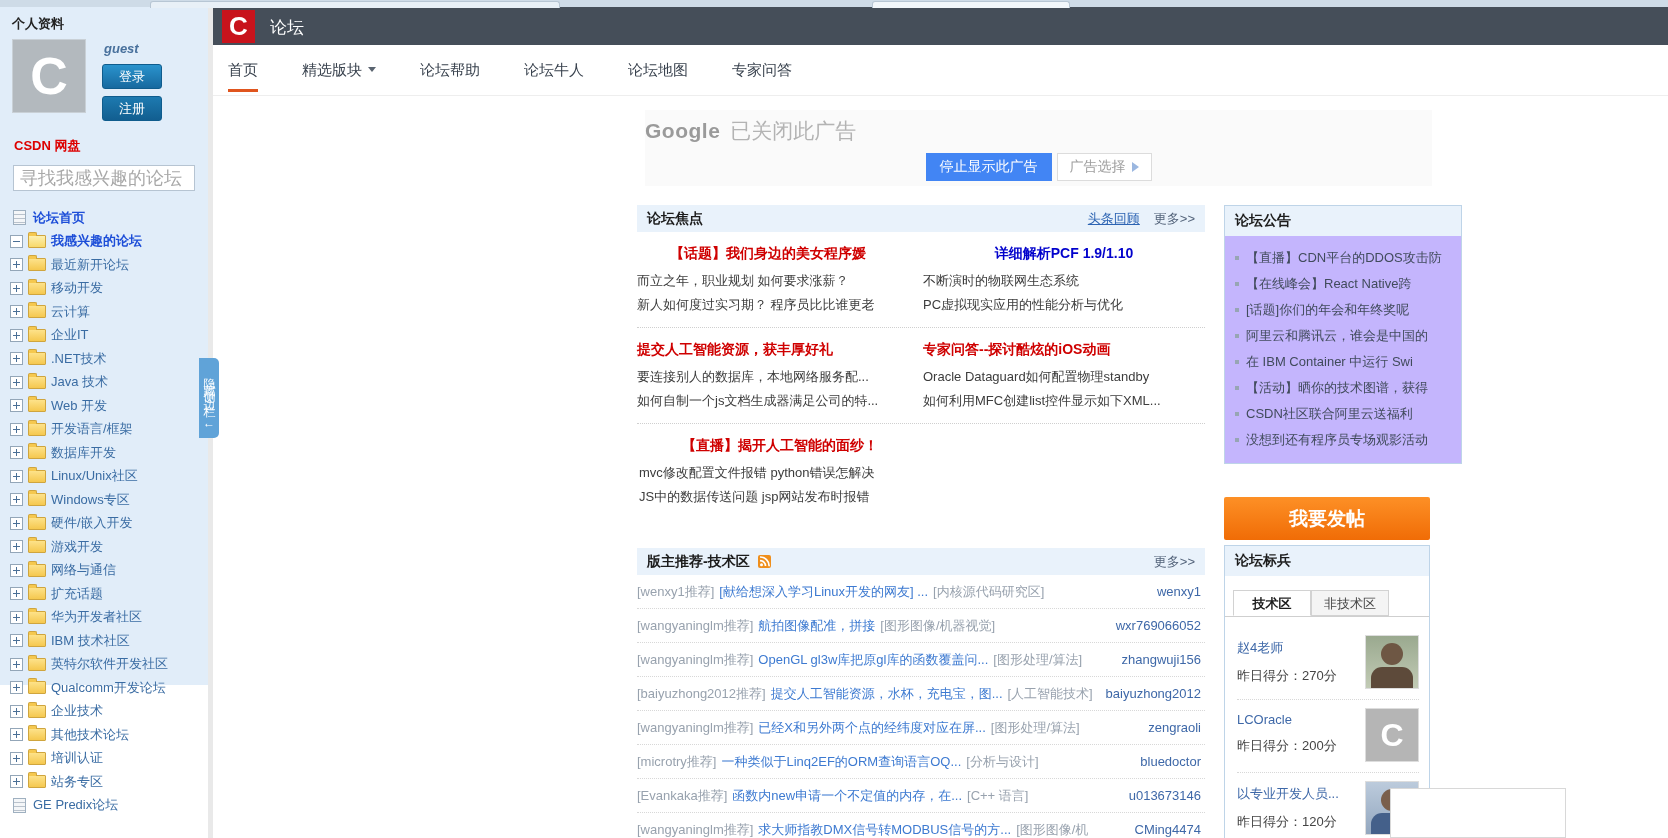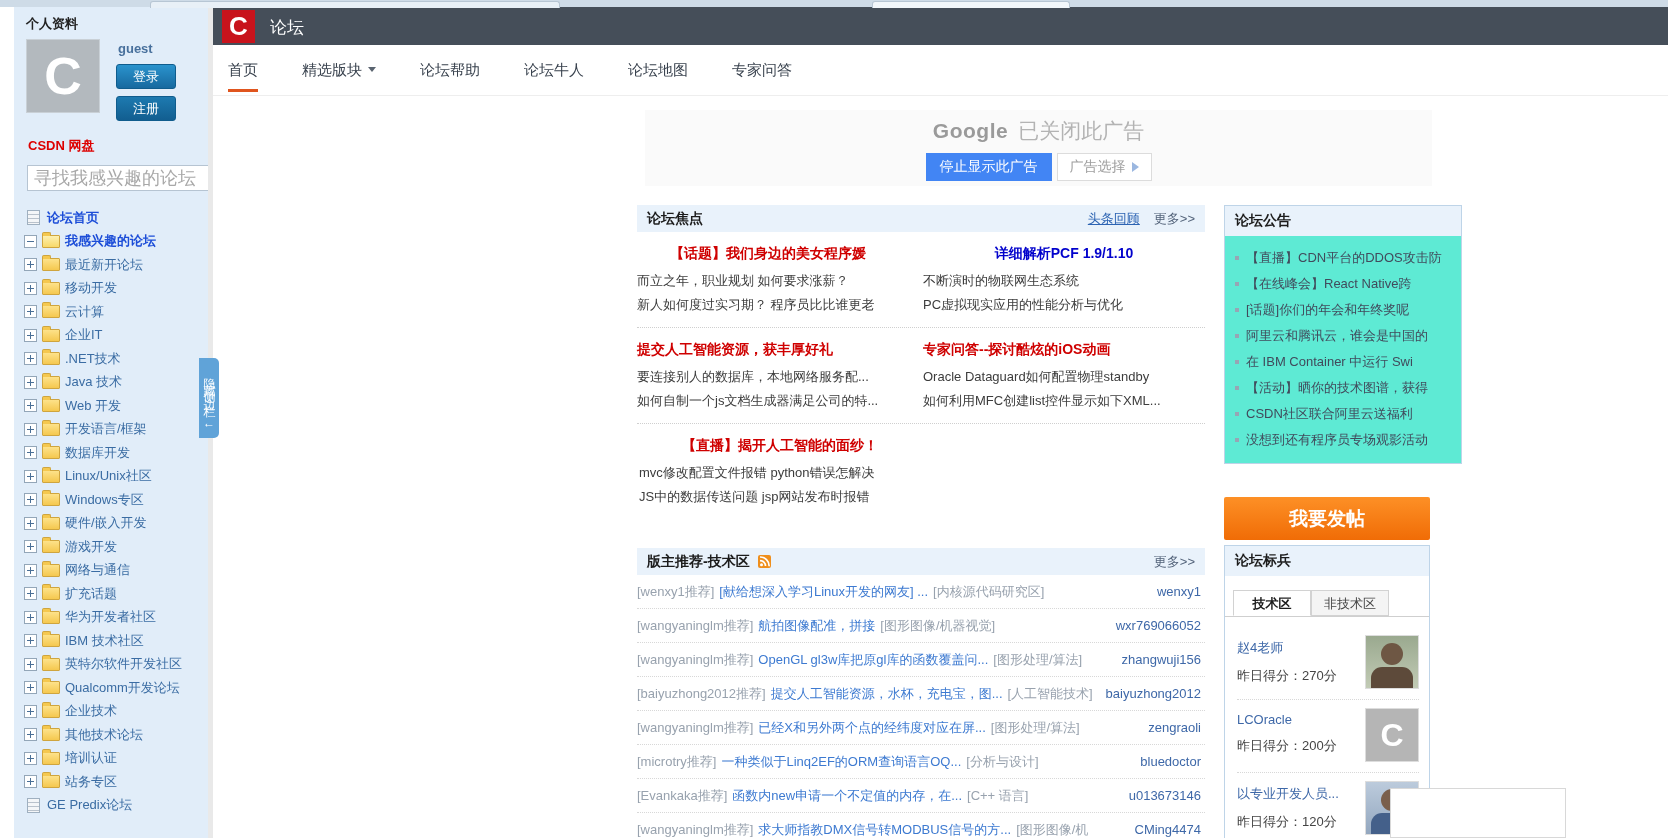--- a/index.html
+++ b/index.html
@@ -8,27 +8,27 @@
          font-family:"Liberation Sans","DejaVu Sans",sans-serif; font-size:13px; color:#333; }
   a { text-decoration:none;text-align:center; }
 
   
   .topstrip { position:absolute; left:0; top:0; width:1668px; height:7px; background:#cedbe7; z-index:5; }
   .tabhint { position:absolute; top:1px; height:6px; border:1px solid #b7c6d4; border-bottom:none; border-radius:3px 3px 0 0; background:#e8f0f7; }
   .th1 { left:150px; width:408px; }
   .th2 { left:872px; width:196px; background:#f2f7fb; }
 
   
-  .sidebar { position:absolute; left:14px; top:7px; width:208px; height:831px; background:#e1edf9; }
+  .sidebar { position:absolute; left:0; top:7px; width:208px; height:678px; background:#e1edf9; }
   .sidegap { position:absolute; left:208px; top:7px; width:5px; height:831px; background:#e9e9e9; }
   .profile-title { margin:8px 0 6px 12px; font-weight:bold; color:#222; }
   .profile-row { display:flex; margin-left:12px; }
   .avatar { width:72px; height:72px; background:#b3b9be; border:1px solid #c9d0d6; display:flex; align-items:center; justify-content:center; color:#fff; font-size:52px; font-weight:bold; }
   .profile-right { margin-left:16px; display:flex; flex-direction:column; }
-  .guest { color:#48709c; font-weight:bold; margin:2px 0 8px 2px; }
+  .guest { color:#48709c; font-weight:bold; margin:2px 0 8px 2px;font-style:italic; }
   .sbtn { width:58px; height:23px; border-radius:3px; color:#fff; text-align:center; line-height:23px; margin-bottom:7px; cursor:pointer; border:1px solid #0f5c8d; }
   .btn-login { background:linear-gradient(#2a93cd,#17699f); }
   .btn-reg { background:linear-gradient(#1d7ab0,#125e90); }
   .netdisk { color:#d00; font-weight:bold; margin:9px 0 10px 14px; cursor:pointer; }
   .search { text-align:center; }
   .search input { width:168px; height:24px; border:1px solid #b6c4d2; padding:0 6px; font-size:18px; color:#333; background:#fff; font-family:inherit; }
   .search input::placeholder { color:#a8a8a8; }
   .tree { margin:15px 0 0 10px; }
   .titem { display:flex; align-items:center; height:23.5px; color:#3a6ca3; cursor:pointer; white-space:nowrap; }
   .titem.red { color:#1d4ed8; font-weight:bold; }
@@ -48,21 +48,21 @@
   .main { position:absolute; left:213px; top:7px; width:1455px; height:831px; background:#fff; }
   .appbar { height:38px; background:#454e59; position:relative; }
   .logo { position:absolute; left:9px; top:3px; width:33px; height:33px; background:#c8131c; color:#fff; font-weight:bold; font-size:26px; text-align:center; line-height:32px; }
   .apptitle { position:absolute; left:57px; top:9px; color:#fff; font-size:17px; }
   .navbar { height:50px; border-bottom:1px solid #eee; display:flex; padding-left:15px; }
   .nitem { font-size:15px; color:#39424e; margin-right:44px; cursor:pointer; height:47px; line-height:50px; box-sizing:border-box; }
   .nitem.active { border-bottom:3px solid #e0551e; }
   .caret { display:inline-block; width:0; height:0; border:4px solid transparent; border-top:5px solid #5a6470; margin-left:6px; vertical-align:middle; }
 
   
-  .adbox { position:absolute; left:432px; top:103px; width:787px; height:76px; background:#fafafa; text-align:center; }
+  .adbox { position:absolute; left:432px; top:103px; width:787px; height:76px; background:#fafafa; text-align:left; }
   .adline1 { margin-top:7px; font-size:21px; color:#b3b3b3; }
   .adbrand { color:#9a9a9a; font-weight:bold; margin-right:10px; letter-spacing:.5px; }
   .adbtns { margin-top:8px; display:flex; justify-content:center; gap:5px; }
   .adstop { background:#4285f4; color:#ffffff; font-size:14px; padding:5px 14px; cursor:pointer; }
   .adchoice { background:#fff; border:1px solid #dcdcdc; color:#9e9e9e; font-size:14px; padding:4px 12px; cursor:pointer; display:flex; align-items:center; gap:6px; }
   .adtri { width:0; height:0; border-left:7px solid #9bb7e0; border-top:5px solid transparent; border-bottom:5px solid transparent; }
 
   
   .panel-head { height:27px; background:#e9f2fb; display:flex; align-items:center; padding:0 10px; font-size:14px; font-weight:bold; color:#1c1c1c; }
   .linkb { color:#2d64b3; text-decoration:underline; cursor:pointer; font-weight:normal; font-size:13px; }
@@ -84,21 +84,21 @@
   
   .recommend { position:absolute; left:424px; top:541px; width:568px; }
   .rss { margin-left:8px; display:inline-flex; }
   .rrow { position:relative; padding:6px 110px 6px 0; font-size:13px; line-height:21px; }
   .rrow + .rrow { border-top:1px dotted #d8d8d8; }
   .rec { color:#98a2ae; } .rcat { color:#98a2ae; }
   .rtitle { color:#3d7ad1; cursor:pointer; margin:0 5px; }
   .ruser { position:absolute; right:4px; top:6px; color:#3e68a8; cursor:pointer; }
 
   
-  .announce { position:absolute; left:1011px; top:198px; width:238px; border:1px solid #bed4e8; background:#5eead4; box-sizing:border-box; }
+  .announce { position:absolute; left:1011px; top:198px; width:238px; border:1px solid #bed4e8; background:#c4b5fd; box-sizing:border-box; }
   .announce .panel-head { height:30px; }
   .alist { padding:9px 14px 10px 10px; }
   .aitem { position:relative; padding-left:11px; font-size:13px; line-height:26px; color:#414b5c; cursor:pointer; }
   .aitem .bullet { position:absolute; left:0; top:11px; width:4px; height:4px; background:#97a5b4; }
 
   
   .postbtn { position:absolute; left:1011px; top:490px; width:206px; height:43px; background:linear-gradient(#fd9026,#f06c06); color:#fff; font-size:19px; font-weight:bold; display:flex; align-items:center; justify-content:center; cursor:pointer; border-radius:2px; }
 
   
   .pace { position:absolute; left:1011px; top:538px; width:206px; height:293px; border:1px solid #bed4e8; border-bottom:none; background:#fff; box-sizing:border-box; }

